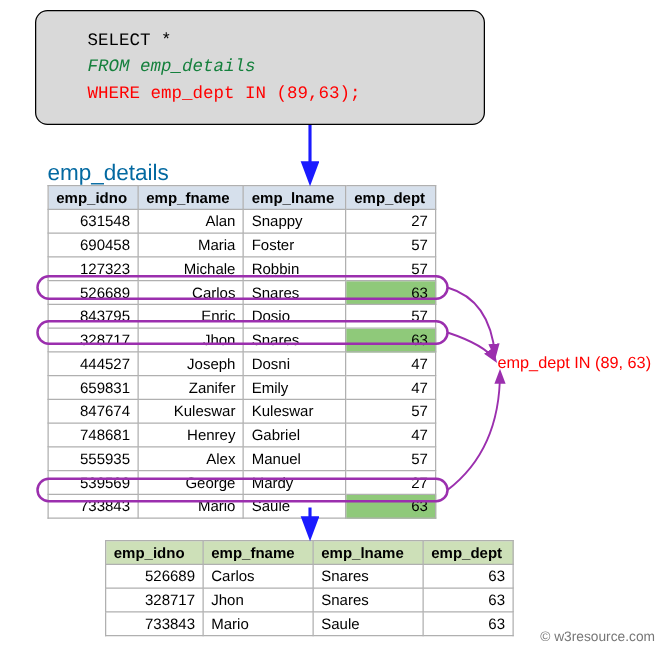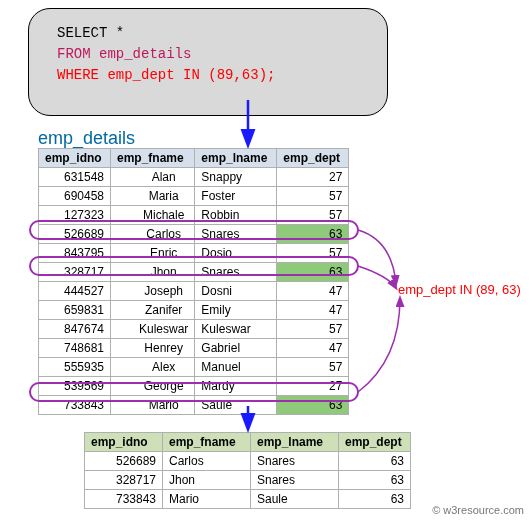--- a/index.html
+++ b/index.html
@@ -16,31 +16,31 @@
   .canvas {
     position: relative;
     width: 532px;
     height: 520px;
   }
   .sql-box {
     position: absolute;
     left: 28px;
     top: 8px;
     width: 360px;
-    height: 108px;
+    height: 92px;
     background: #d9d9d9;
     border: 1.5px solid #000;
-    border-radius: 22px;
-    padding: 14px 28px;
+    border-radius: 10px;
+    padding: 14px 41px;
     font-size: 14px;
     line-height: 1.5;
     font-family: "Courier New", monospace;
   }
   .sql-select { color: #000; }
-  .sql-from { color: #be185d; }
+  .sql-from { color: #15803d; font-style: italic; }
   .sql-where { color: #ff0000; }
 
   .tbl-label {
     position: absolute;
     left: 38px;
     top: 128px;
     font-size: 18px;
     color: #0369a1;
   }
 
@@ -56,21 +56,21 @@
     border: 1px solid #b0b0b0;
     padding: 2px 6px;
     height: 18px;
   }
   .emp-table th {
     background: #d6e0ec;
     font-weight: bold;
     text-align: left;
   }
   .emp-table td.idno { text-align: right; width: 72px; }
-  .emp-table td.fname { text-align: center; width: 82px; padding-left: 28px; }
+  .emp-table td.fname { text-align: right; width: 82px; padding-left: 28px; }
   .emp-table td.lname { text-align: left; width: 82px; margin-left: 15px; }
   .emp-table td.dept { text-align: right; width: 72px; }
   .emp-table th.idno { width: 72px; }
   .emp-table th.fname { width: 82px; }
   .emp-table th.lname { width: 82px; }
   .emp-table th.dept { width: 72px; }
   .hl-green { background: #8fc97a !important; }
 
   .result-table {
     position: absolute;

